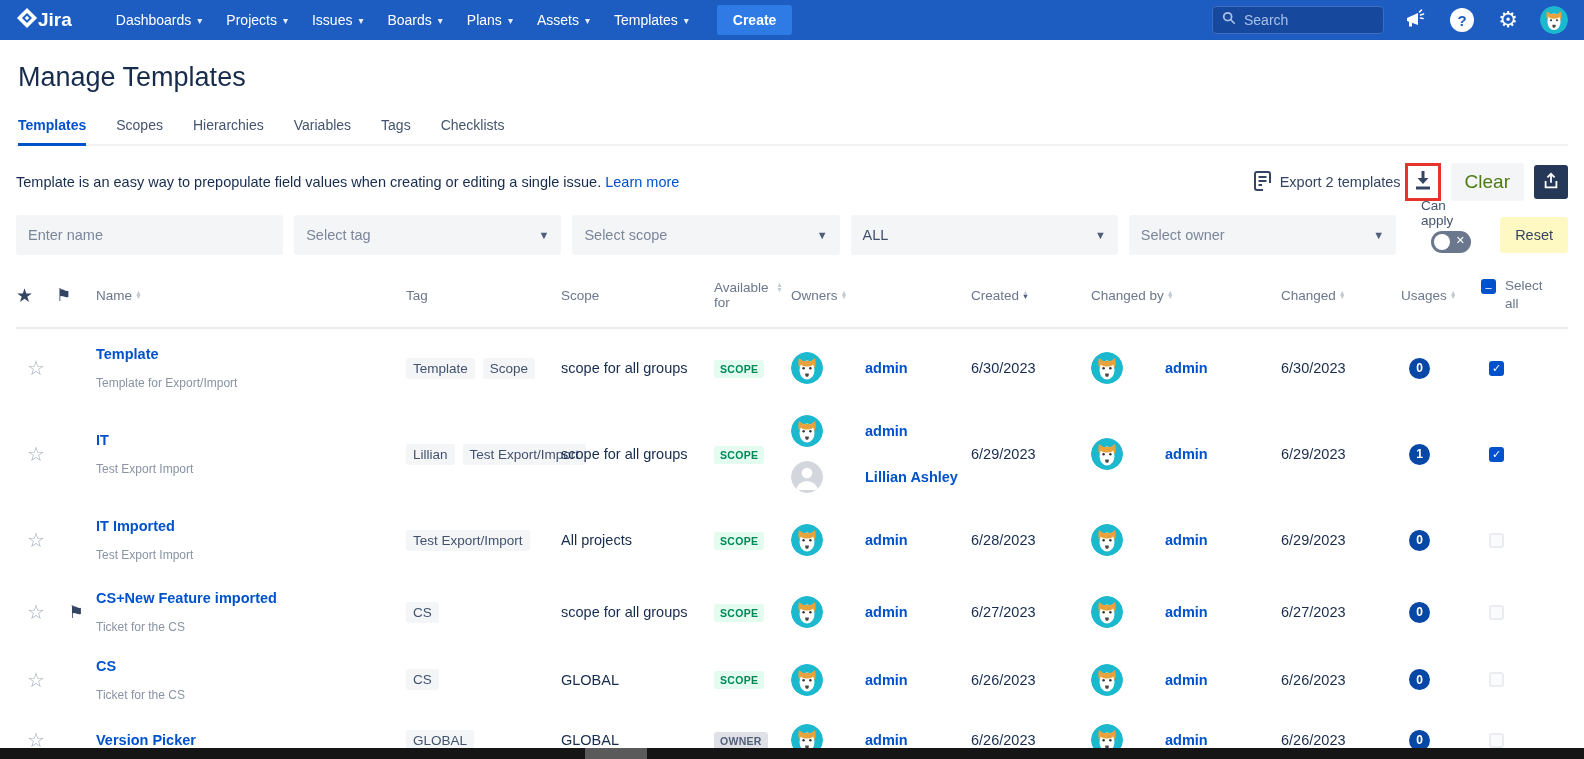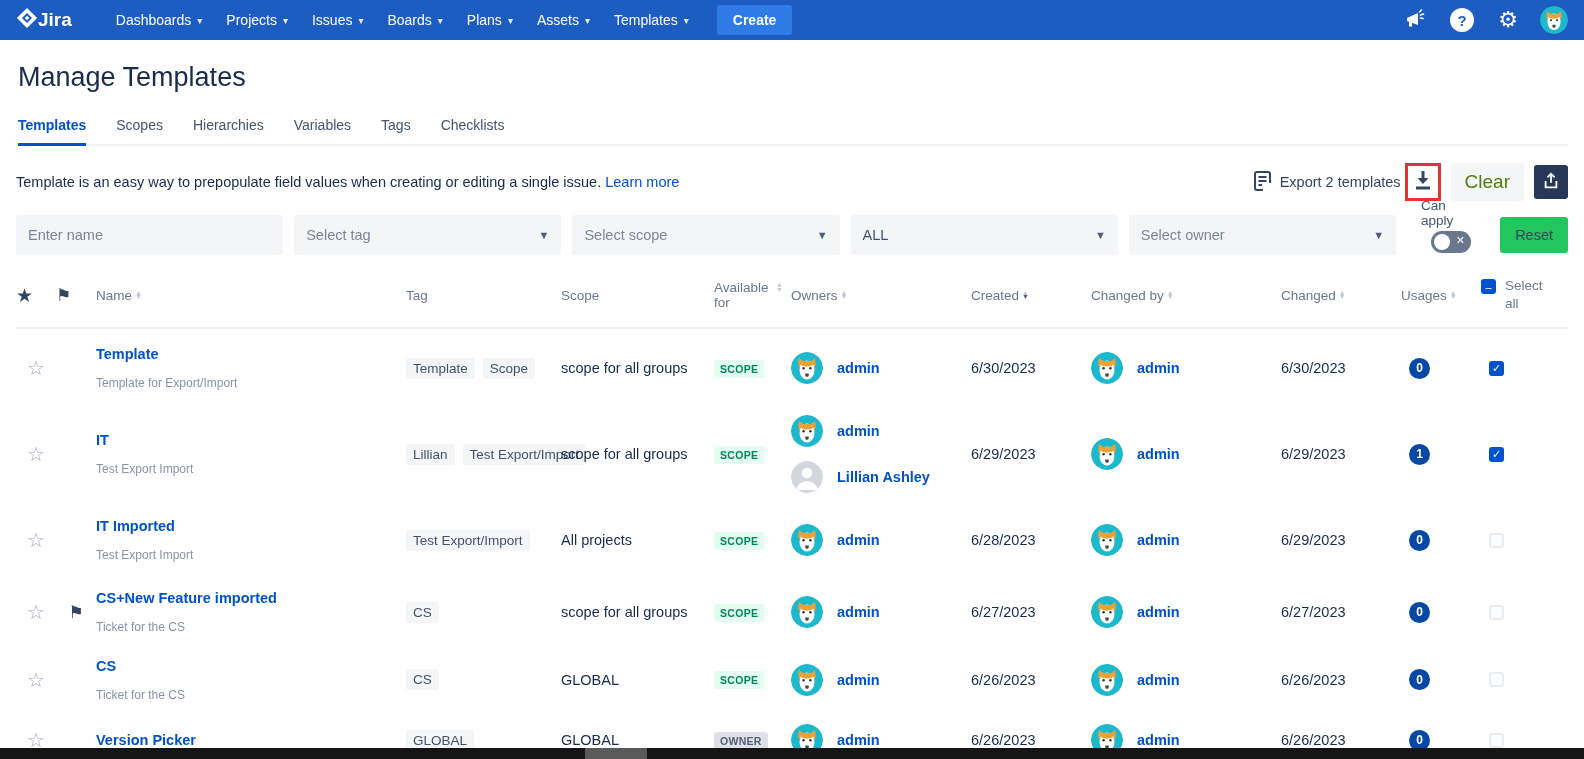--- a/index.html
+++ b/index.html
@@ -62,21 +62,21 @@
   .f-select.has-value { color:#42526e; }
   .f-select .chev { font-size:11px; color:#505f79; }
   .can-apply { display:flex; flex-direction:column; align-items:center; gap:3px;
     margin:-20px 6px 0 14px; }
   .can-apply .lbl { font-size:13.5px; color:#44546f; }
   .toggle { width:40px; height:22px; border-radius:11px; background:#6b778c;
     position:relative; cursor:pointer; }
   .toggle .knob { position:absolute; left:3px; top:3px; width:16px; height:16px;
     border-radius:50%; background:#fff; }
   .toggle .x { position:absolute; right:6px; top:3px; color:#fff; font-size:11px; }
-  .btn-reset { background:#22c55e; border:none; border-radius:3px; color:#344563;
+  .btn-reset { background:#fef9c3; border:none; border-radius:3px; color:#344563;
     font-size:14.5px; padding:10px 15px; cursor:pointer; margin-left:2px; }
 
   
   .grid-row { display:grid;
     grid-template-columns:40px 40px 310px 155px 153px 77px 180px 120px 190px 120px 80px auto;
     align-items:center; }
   .thead { margin-top:14px; padding:8px 0 14px; font-size:13.5px; color:#6b778c; }
   .thead .hcell { display:flex; align-items:flex-start; gap:3px; }
   .th-star { color:#344563; font-size:19px; }
   .th-flag { color:#344563; font-size:17px; }
@@ -97,21 +97,21 @@
     border-radius:3px; white-space:nowrap; }
   .scope-cell { font-size:14.5px; color:#172b4d; }
   .badge { font-size:10.5px; font-weight:bold; letter-spacing:.3px; padding:3px 6px;
     border-radius:3px; display:inline-block; }
   .badge.scope { background:#e3fcef; color:#00875a; }
   .badge.owner { background:#dfe1e6; color:#505f79; }
   .owners-cell { display:flex; flex-direction:column; gap:14px; padding:8px 0; }
   .owner-entry { display:flex; align-items:center; gap:14px; }
   .avatar32 { width:32px; height:32px; border-radius:50%; overflow:hidden; flex:none; }
   .user-link { color:#0052cc; font-size:14.5px; font-weight:bold; text-decoration:none;
-    cursor:pointer; }
+    cursor:pointer;margin-left:28px; }
   .date-cell { font-size:14.5px; color:#172b4d; }
   .usage-badge { width:21px; height:21px; border-radius:50%; background:#0747a6;
     color:#fff; font-size:12px; font-weight:bold; display:flex; align-items:center;
     justify-content:center; margin-left:8px; cursor:pointer; }
   .cb { width:15px; height:15px; border-radius:3px; display:flex; align-items:center;
     justify-content:center; font-size:11px; cursor:pointer; margin-left:8px; }
   .cb.checked { background:#0052cc; color:#fff; }
   .cb.unchecked { background:#fafbfc; border:2px solid #ebecf0; }
   .cb.indet { background:#0052cc; color:#fff; margin:2px 6px 0 0; }
   .selall { display:flex; align-items:flex-start; }
@@ -169,20 +169,29 @@
         <span>Assets</span>
     <span class="chev">▾</span>
       </div>
       <div class="nav-item">
         <span>Templates</span>
     <span class="chev">▾</span>
       </div>
     </nav>
   <button class="create-btn">Create</button>
   <div class="nav-right">
+    <div class="searchbox">
+      <span>
+        <svg width="14" height="14" viewBox="0 0 16 16">
+            <circle cx="6.5" cy="6.5" r="4.5" fill="none" stroke="#a9c0e8" stroke-width="2"></circle>
+            <line x1="10" y1="10" x2="14" y2="14" stroke="#a9c0e8" stroke-width="2" stroke-linecap="round"></line>
+          </svg>
+      </span>
+      <input placeholder="Search" style="">
+    </div>
     <div class="nav-icon">
       <svg width="24" height="24" viewBox="0 0 24 24">
           <path d="M3 10 L14 5 L14 17 L3 13 Z" fill="#fff"></path>
           <path d="M5 13.5 L8 14.6 L8 18.5 L5 18.5 Z" fill="#fff"></path>
           <path d="M15.5 4 L17.5 2 M16.5 7 L19.5 6 M16.5 10 L19 10.5" stroke="#fff" stroke-width="1.6" fill="none" stroke-linecap="round"></path>
         </svg>
     </div>
     <div class="nav-icon">
       <div class="help-circle">?</div>
     </div>

